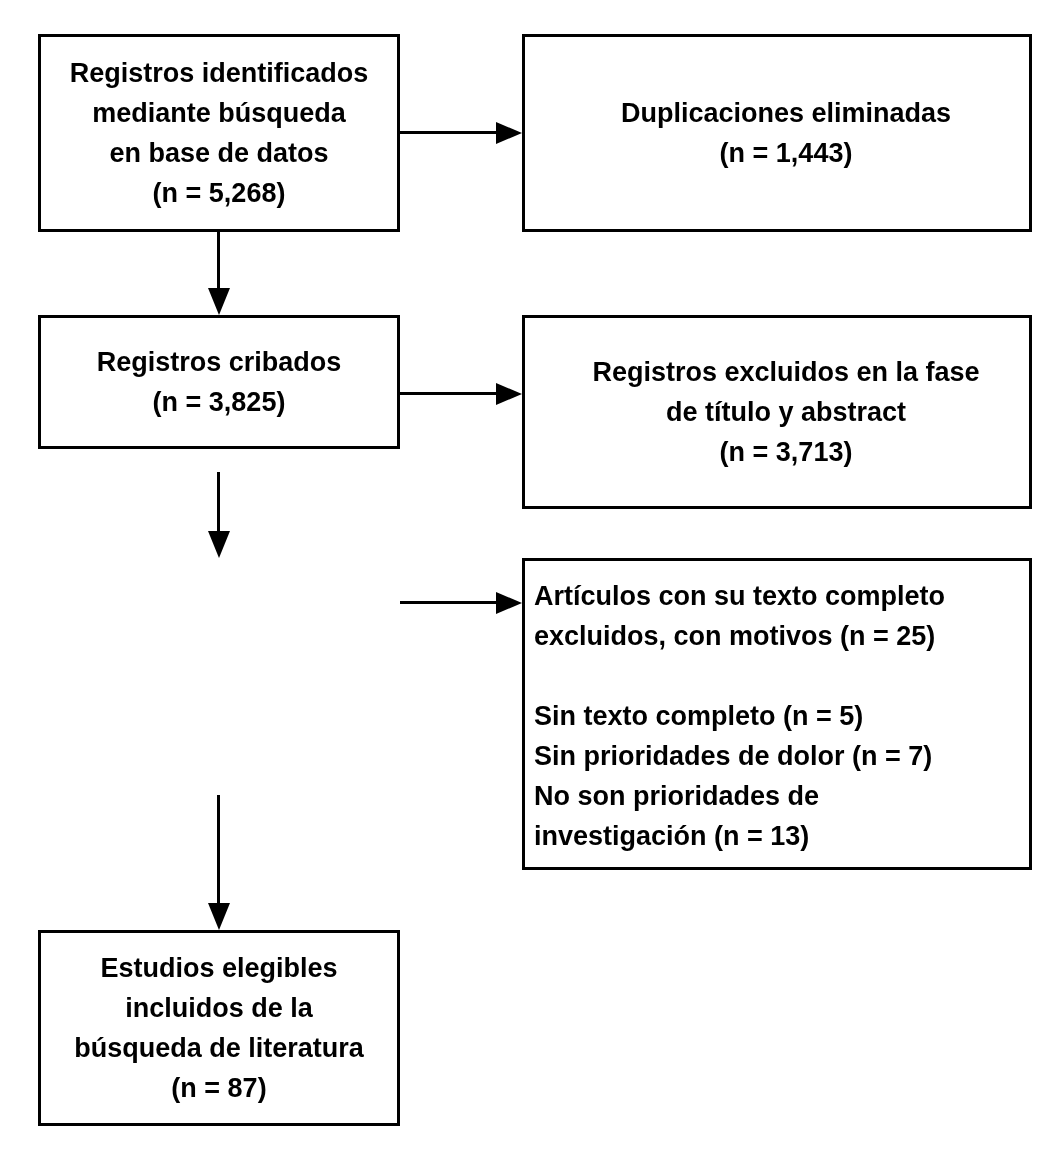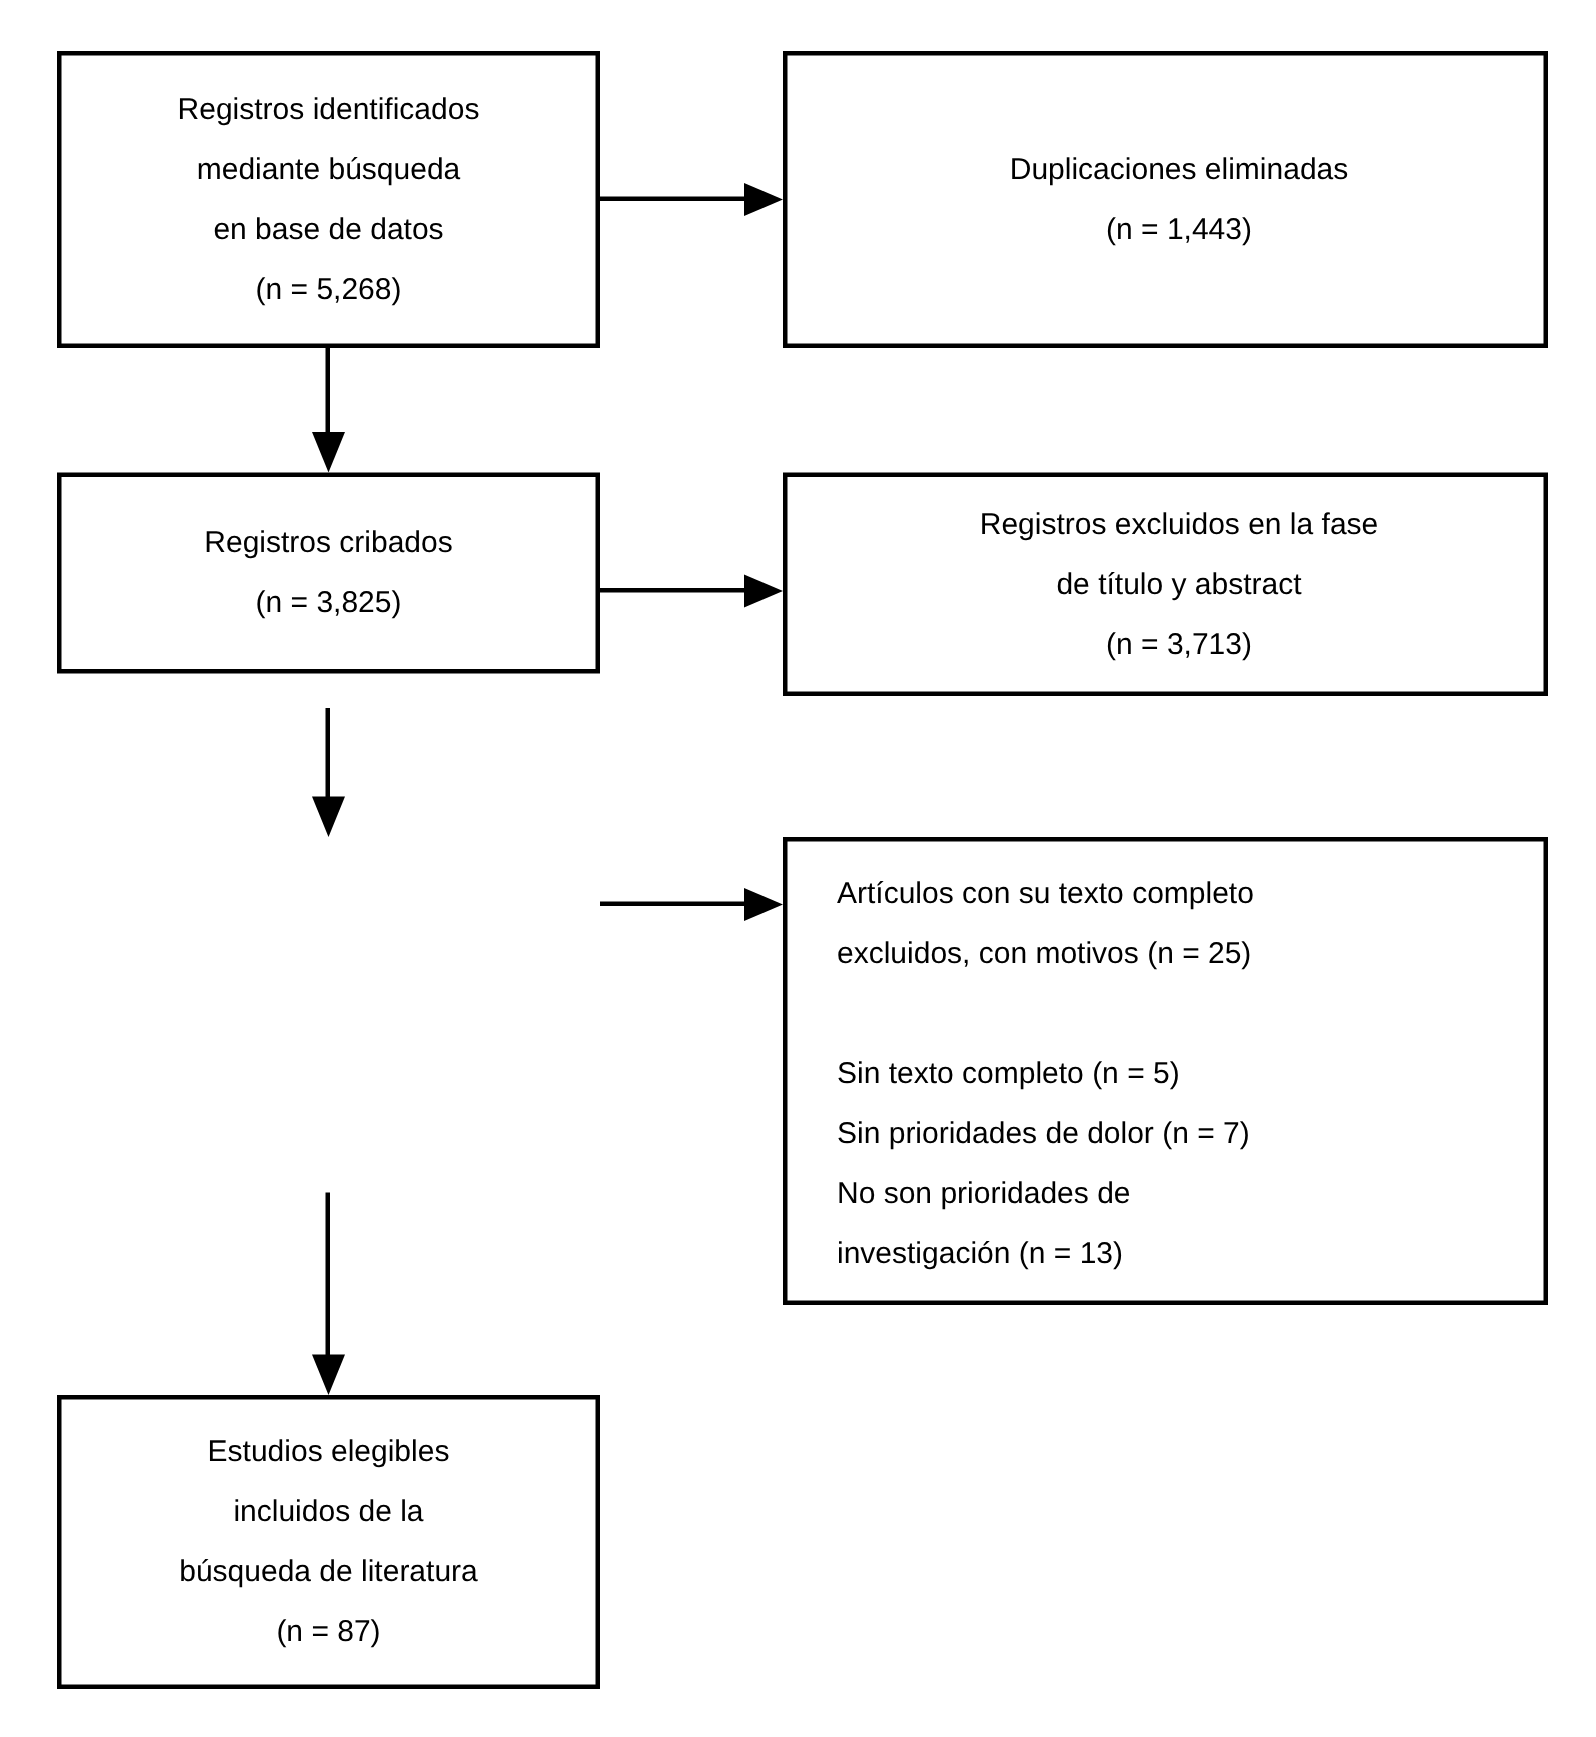--- a/index.html
+++ b/index.html
@@ -19,36 +19,37 @@
     position: absolute;
     box-sizing: border-box;
     border: 3px solid #000000;
     background: #ffffff;
     display: flex;
     align-items: center;
     justify-content: center;
   }
   .flow-box .box-text {
     white-space: pre-line;
-    font-size: 20px;
+    font-size: 27px;
     line-height: 40px;
     text-align: center;
+    font-weight: bold;
   }
   .flow-box.left-col  { left: 38px;  width: 362px; }
   .flow-box.right-col { left: 522px; width: 510px; padding-left: 18px; }
 
   #box-identified        { top: 34px;  height: 198px; }
   #box-duplicates        { top: 34px;  height: 198px; }
   #box-screened          { top: 315px; height: 134px; }
-  #box-excluded-title    { top: 315px; height: 149px; }
+  #box-excluded-title    { top: 315px; height: 194px; }
   #box-fulltext          { top: 558px; height: 237px; }
   #box-fulltext-excluded { top: 558px; height: 312px;
                            align-items: flex-start;
                            justify-content: flex-start;
-                           padding: 15px 20px 15px 33px; }
+                           padding: 15px 20px 15px 9px; }
   #box-fulltext-excluded .box-text { text-align: left; }
   #box-included          { top: 930px; height: 196px; }
 
   .shaft-h {
     position: absolute;
     height: 3px;
     background: #000000;
   }
   .shaft-v {
     position: absolute;

